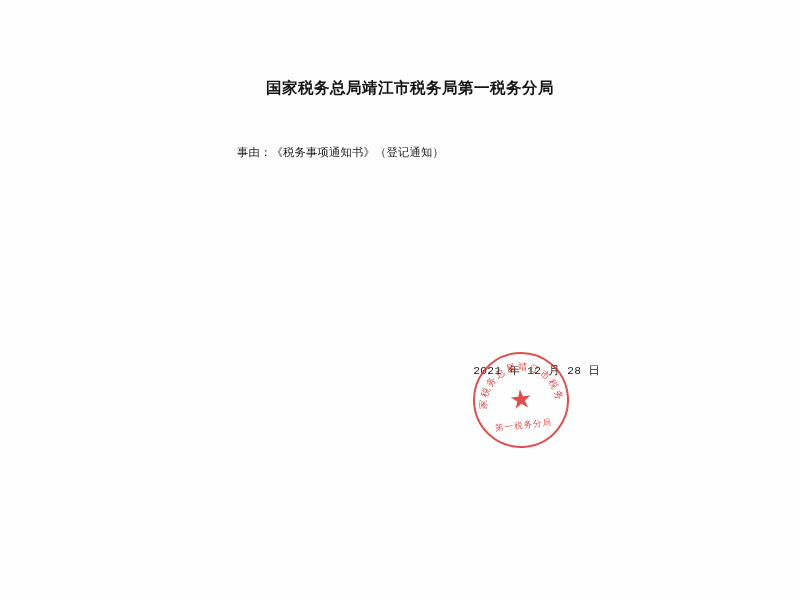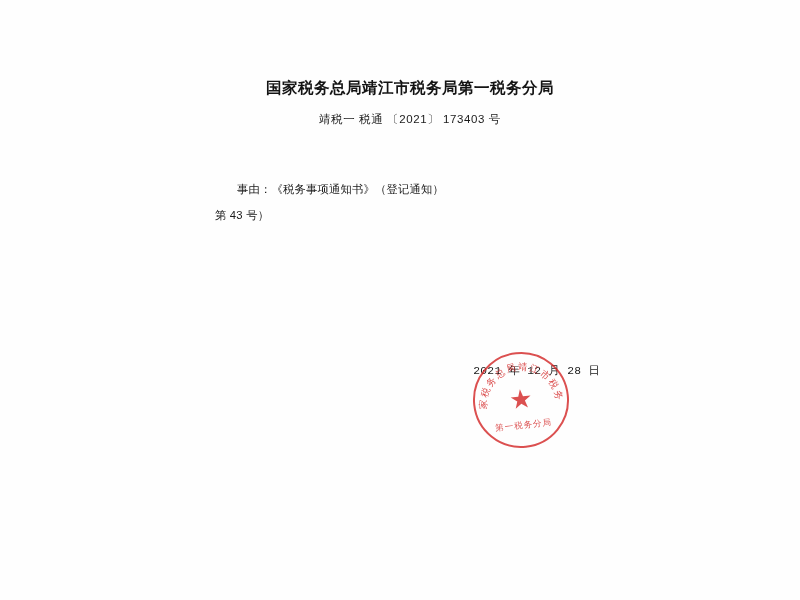--- a/index.html
+++ b/index.html
@@ -151,27 +151,25 @@
 </head>
 <body>
 
 <div class="page">
   <div class="paper"></div>
 
   <div class="doc-body">
 
     <div class="title-block">
       <div class="org-title">国家税务总局靖江市税务局第一税务分局</div>
-      <div class="doc-number">靖税一 税通 〔2021〕 173403 号</div>
     </div>
 
     <div class="gap-sm"></div>
     <div class="para sub">事由：《税务事项通知书》（登记通知）</div>
     <div class="gap-sm"></div>
-    <div class="para">第 43 号）</div>
     <div class="gap-md"></div>
 
   </div>
 
   <div class="sign-block">
     <div class="sign-date">2021 年 12 月 28 日</div>
   </div>
 
   <div class="seal">
     <div class="seal-inner">

